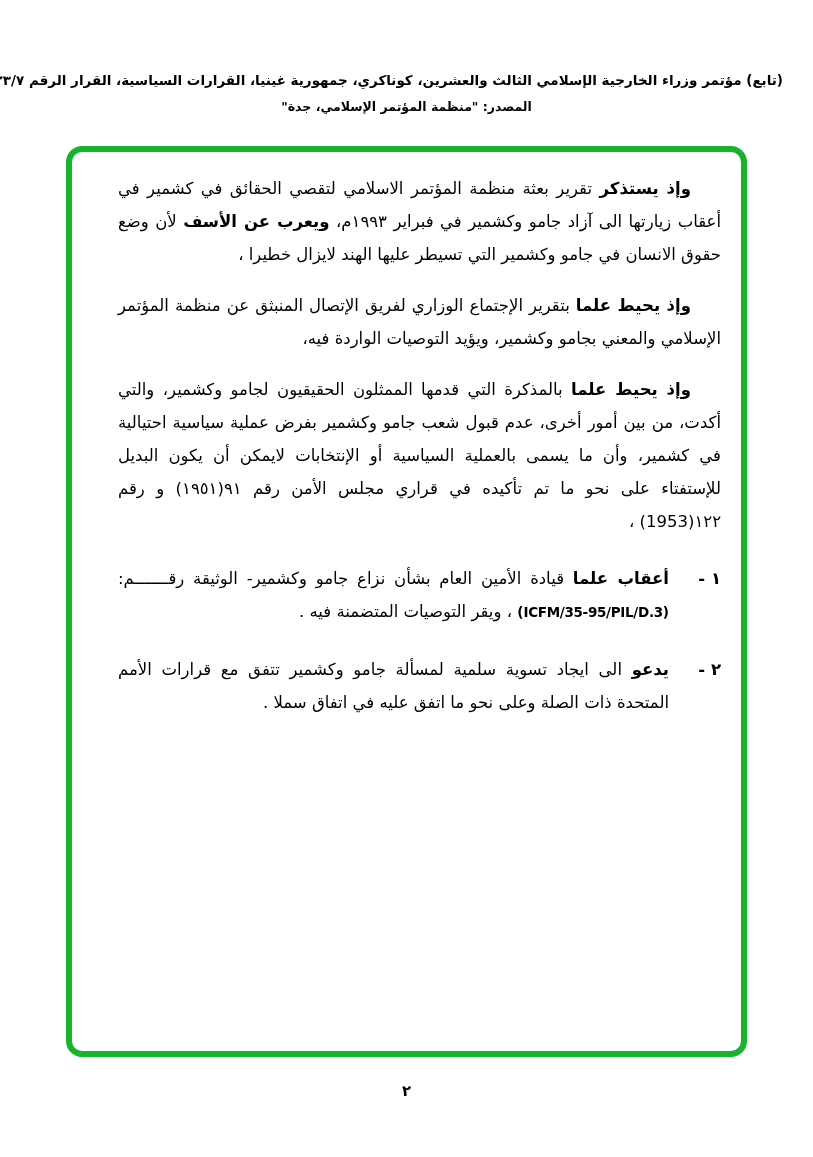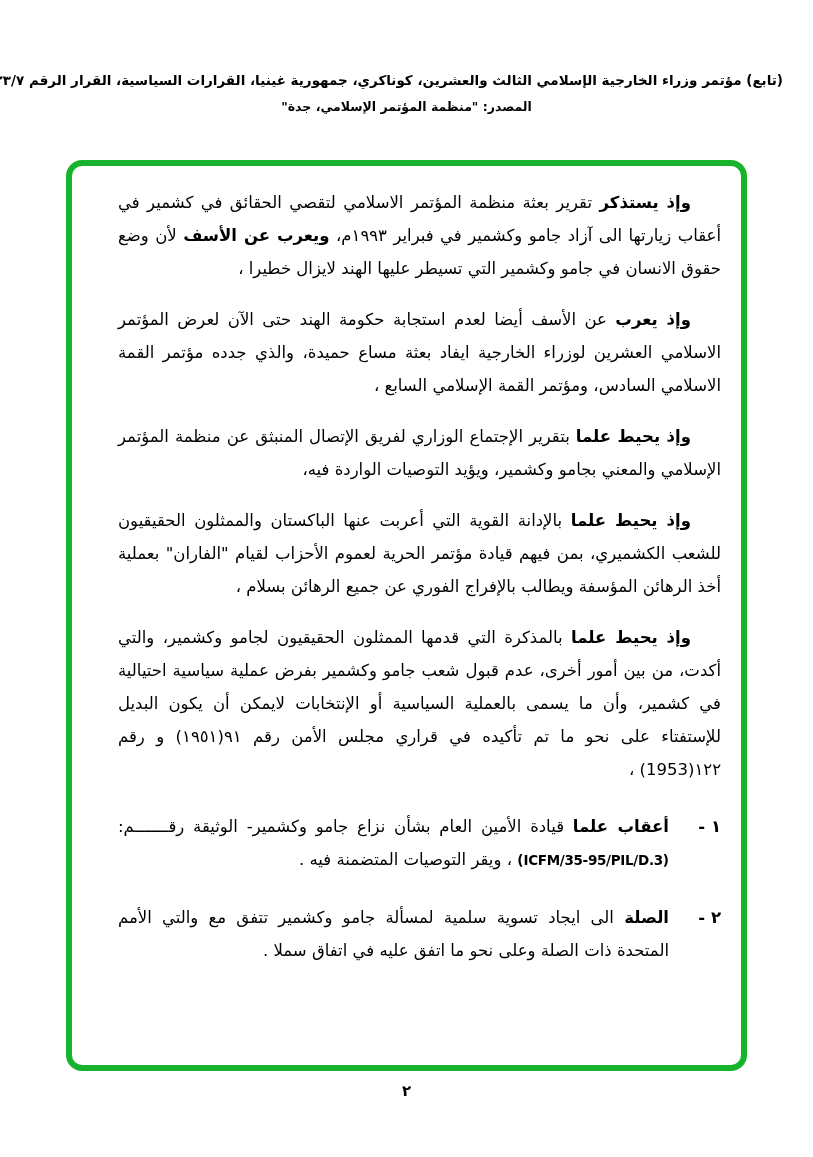--- a/index.html
+++ b/index.html
@@ -24,21 +24,21 @@
     white-space: nowrap;
     letter-spacing: -0.2px;
   }
   .header-line2 {
     margin-top: 11px;
     font-size: 12.5px;
     font-weight: bold;
   }
   .content-frame {
     position: absolute;
-    left: 66px; top: 160px;
+    left: 66px; top: 146px;
     width: 681px; height: 911px;
     border: 6px solid #17b32c;
     border-radius: 16px;
     overflow: hidden;
   }
   .content {
     direction: rtl;
     height: 100%;
     padding: 20px 20px 0 46px;
     overflow: hidden;
@@ -91,31 +91,29 @@
 
 <header class="page-header">
   <div class="header-line1">(تابع) مؤتمر وزراء الخارجية الإسلامي الثالث والعشرين، كوناكري، جمهورية غينيا، القرارات السياسية، القرار الرقم ٢٣/٧-س</div>
   <div class="header-line2">المصدر:  "منظمة المؤتمر الإسلامي، جدة"</div>
 </header>
 
 <div class="content-frame" style="border-color: rgb(23, 179, 44);">
   <div class="content">
     <div id="paragraphs">
         <p class="para"><span class="seg-bold ">وإذ يستذكر</span><span class=""> تقرير بعثة منظمة المؤتمر الاسلامي لتقصي الحقائق في كشمير في أعقاب زيارتها الى آزاد جامو وكشمير في فبراير ١٩٩٣م، </span><span class="seg-bold ">ويعرب عن الأسف</span><span class=""> لأن وضع حقوق الانسان في جامو وكشمير التي تسيطر عليها الهند لايزال خطيرا ،</span></p>
-        <p class="para"><span class="seg-bold ">وإذ يعرب</span><span class=""> عن الأسف أيضا لعدم استجابة حكومة الهند حتى الآن لعرض المؤتمر الاسلامي العشرين لوزراء الخارجية ايفاد بعثة مساع حميدة، والذي جدده مؤتمر القمة الاسلامي السادس، ومؤتمر القمة الإسلامي السابع ،</span></p>
         <p class="para"><span class="seg-bold ">وإذ يحيط علما</span><span class=""> بتقرير الإجتماع الوزاري لفريق الإتصال المنبثق عن منظمة المؤتمر الإسلامي والمعني بجامو وكشمير، ويؤيد التوصيات الواردة فيه،</span></p>
-        <p class="para"><span class="seg-bold ">وإذ يحيط علما</span><span class=""> بالإدانة القوية التي أعربت عنها الباكستان والممثلون الحقيقيون للشعب الكشميري، بمن فيهم قيادة مؤتمر الحرية لعموم الأحزاب لقيام "الفاران" بعملية أخذ الرهائن المؤسفة ويطالب بالإفراج الفوري عن جميع الرهائن بسلام ،</span></p>
         <p class="para"><span class="seg-bold ">وإذ يحيط علما</span><span class=""> بالمذكرة التي قدمها الممثلون الحقيقيون لجامو وكشمير، والتي أكدت، من بين أمور أخرى، عدم قبول شعب جامو وكشمير بفرض عملية سياسية احتيالية في كشمير، وأن ما يسمى بالعملية السياسية أو الإنتخابات لايمكن أن يكون البديل للإستفتاء على نحو ما تم تأكيده في قراري مجلس الأمن رقم ٩١(١٩٥١) و رقم ١٢٢(1953) ،</span></p>
       </div>
     <div class="items" id="items">
         <div class="item">
           <span class="item-num">١ -</span>
           <p class="item-text"><span class="seg-bold ">أعقاب علما</span><span class="">  قيادة الأمين العام بشأن نزاع جامو وكشمير- الوثيقة رقـــــــم: </span><span class="seg-latin" dir="ltr">(ICFM/35-95/PIL/D.3)</span><span class=""> ، ويقر التوصيات المتضمنة فيه .</span></p>
         </div>
         <div class="item">
           <span class="item-num">٢ -</span>
-          <p class="item-text"><span class="seg-bold ">الصلة</span><span class=""> الى ايجاد تسوية سلمية لمسألة جامو وكشمير تتفق مع والتي الأمم المتحدة  ذات الصلة وعلى نحو ما اتفق عليه في اتفاق سملا .</span></p>
+          <p class="item-text"><span class="seg-bold ">يدعو</span><span class=""> الى ايجاد تسوية سلمية لمسألة جامو وكشمير تتفق مع قرارات الأمم المتحدة  ذات الصلة وعلى نحو ما اتفق عليه في اتفاق سملا .</span></p>
         </div>
       </div>
   </div>
 </div>
 
 <div class="page-number">٢</div>
 
 </body></html>

